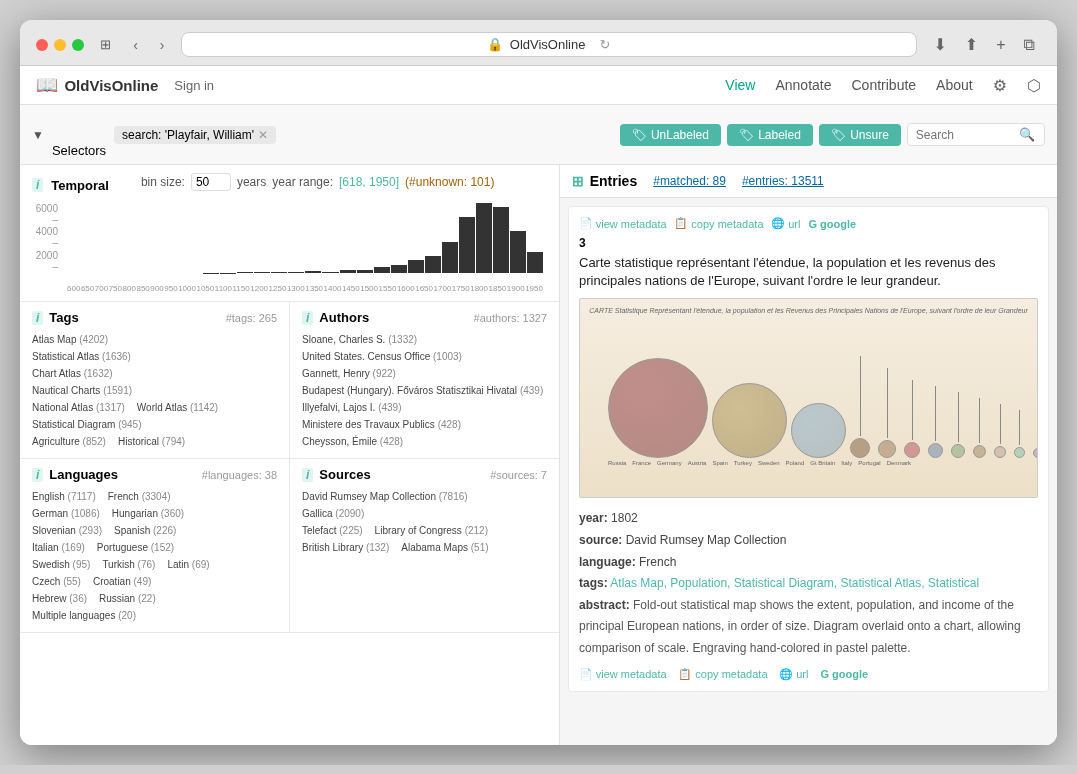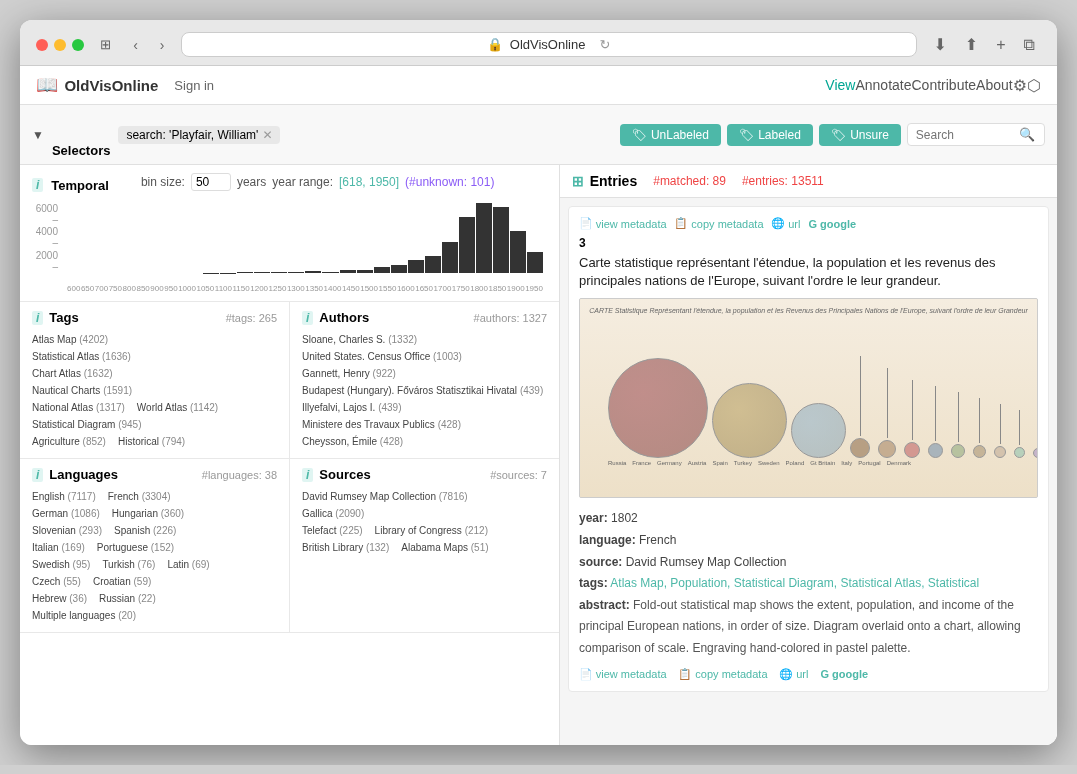--- a/index.html
+++ b/index.html
@@ -76,39 +76,40 @@
     .logo-icon {
       font-size: 18px;
     }
 
     .signin-link { color: #666; font-size: 13px; cursor: pointer; }
 
     .nav-links {
       margin-left: auto;
       display: flex;
       align-items: center;
+      gap: 20px;
     }
 
     .nav-link { color: #555; cursor: pointer; font-size: 14px; text-decoration: none; }
     .nav-link.active { color: #00a693; font-weight: 500; }
 
     .nav-icon-btn { background: none; border: none; cursor: pointer; color: #666; font-size: 16px; }
 
     
     .filter-bar {
       background: #f8f8f8;
       padding: 6px 12px;
       display: flex;
       align-items: center;
       gap: 8px;
       border-bottom: 1px solid #e0e0e0;
     }
 
     .filter-icon { color: #555; font-size: 12px; }
-    .filter-label { font-weight: 700; font-size: 13px; margin-top: 32px; }
+    .filter-label { font-weight: 400; font-size: 13px; margin-top: 32px; }
     .filter-tag {
       background: #e8e8e8;
       border-radius: 4px;
       padding: 2px 8px;
       font-size: 12px;
       display: flex;
       align-items: center;
       gap: 4px;
     }
     .filter-tag-x { cursor: pointer; color: #999; }
@@ -191,21 +192,21 @@
 
     .bin-input {
       border: 1px solid #ddd;
       border-radius: 3px;
       padding: 1px 4px;
       width: 40px;
       font-size: 12px;
     }
 
     .year-range { color: #4db8a8; }
-    .unknown-text { color: #8b5cf6; }
+    .unknown-text { color: #a16207; }
 
     
     .histogram-area {
       position: relative;
       height: 90px;
       padding: 0 4px;
     }
 
     .histogram-y-labels {
       position: absolute;
@@ -295,21 +296,21 @@
       background: white;
       padding: 8px 12px;
       border-bottom: 1px solid #e0e0e0;
       display: flex;
       align-items: center;
       gap: 16px;
       font-size: 12px;
     }
 
     .entries-title { font-weight: 600; font-size: 14px; display: flex; align-items: center; gap: 6px; }
-    .entries-stats { color: #ef4444; }
+    .entries-stats { color: #0369a1; text-decoration: underline; }
 
     .entry-card {
       background: white;
       margin: 8px;
       border-radius: 4px;
       padding: 10px;
       border: 1px solid #e8e8e8;
     }
 
     .entry-nav { font-size: 11px; color: #4db8a8; margin-bottom: 6px; display: flex; gap: 8px; }
@@ -589,21 +590,21 @@
                 <span>Italian <span class="tag-count">(169)</span></span>
                 <span>Portuguese <span class="tag-count">(152)</span></span>
               </div>
               <div class="tag-row">
                 <span>Swedish <span class="tag-count">(95)</span></span>
                 <span>Turkish <span class="tag-count">(76)</span></span>
                 <span>Latin <span class="tag-count">(69)</span></span>
               </div>
               <div class="tag-row">
                 <span>Czech <span class="tag-count">(55)</span></span>
-                <span>Croatian <span class="tag-count">(59)</span></span>
+                <span>Croatian <span class="tag-count">(49)</span></span>
               </div>
               <div class="tag-row">
                 <span>Hebrew <span class="tag-count">(36)</span></span>
                 <span>Russian <span class="tag-count">(22)</span></span>
               </div>
               <div>Multiple languages <span class="tag-count">(20)</span></div>
             </div>
           </div>
 
           <div class="source-col">
@@ -741,26 +742,26 @@
               </div>
             </div>
           </div>
 
           <div class="entry-meta">
             <div>
               <span class="meta-key">year:</span>
               <span>1802</span>
             </div>
             <div>
+              <span class="meta-key">source:</span>
+              <span>David Rumsey Map Collection</span>
+            </div>
+            <div>
               <span class="meta-key">language:</span>
               <span>French</span>
-            </div>
-            <div>
-              <span class="meta-key">source:</span>
-              <span>David Rumsey Map Collection</span>
             </div>
             <div>
               <span class="meta-key">tags:</span>
               <span class="meta-tags">Atlas Map, Population, Statistical Diagram, Statistical Atlas, Statistical</span>
             </div>
             <div>
               <span class="meta-key">abstract:</span>
               <span class="entry-abstract">Fold-out statistical map shows the extent, population, and income of the principal European nations, in order of size. Diagram overlaid onto a chart, allowing comparison of scale. Engraving hand-colored in pastel palette.</span>
             </div>
           </div>

